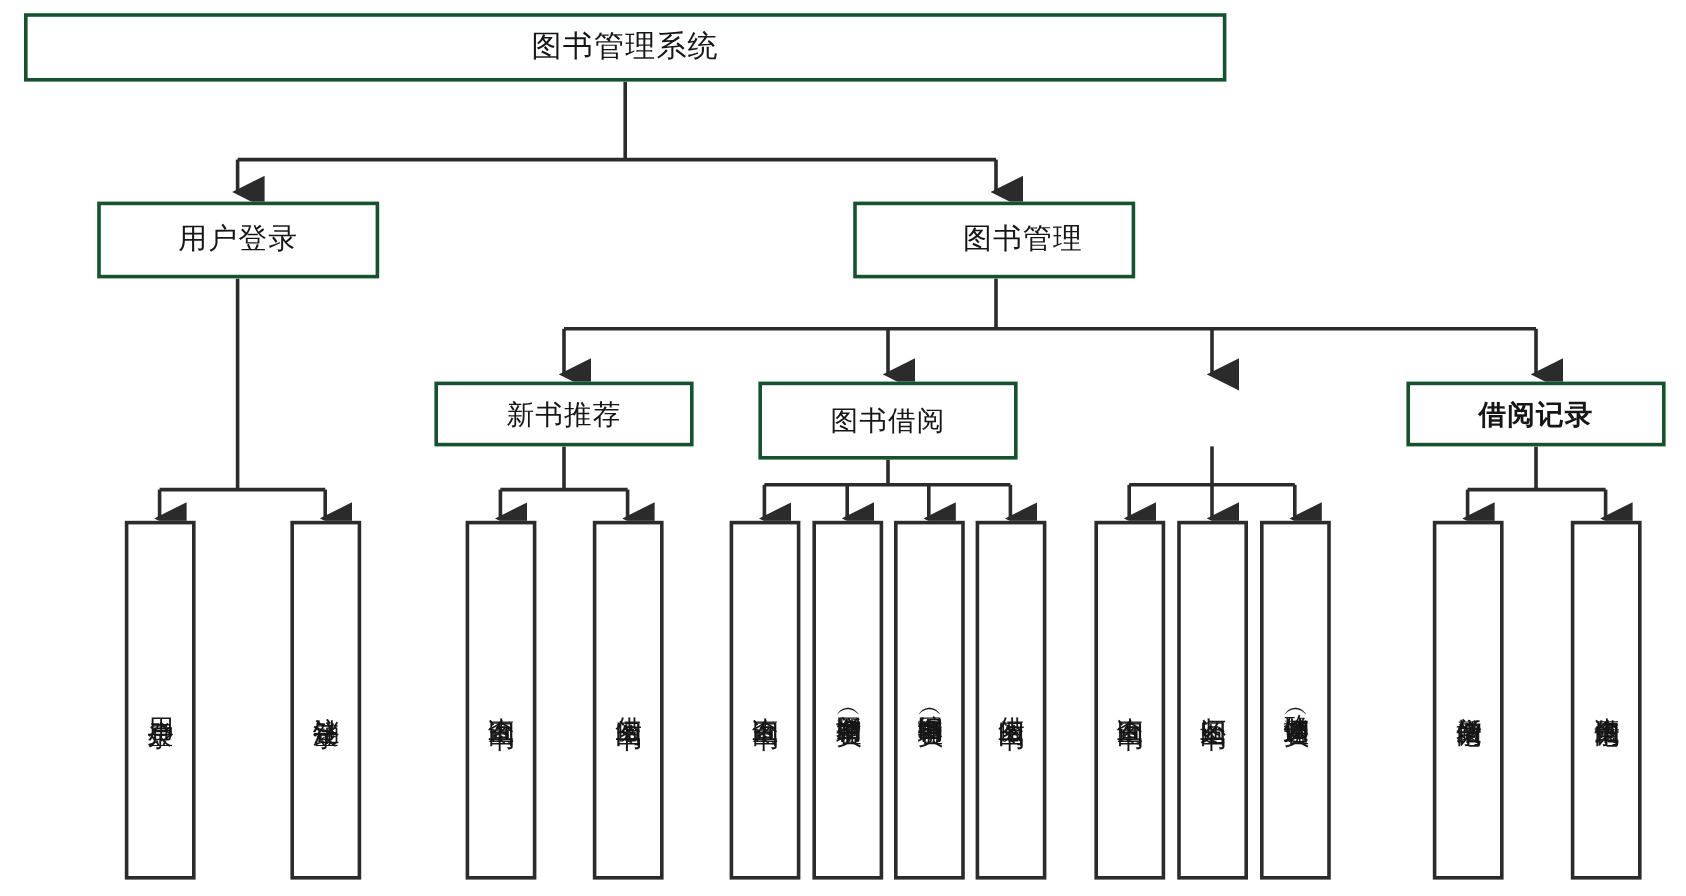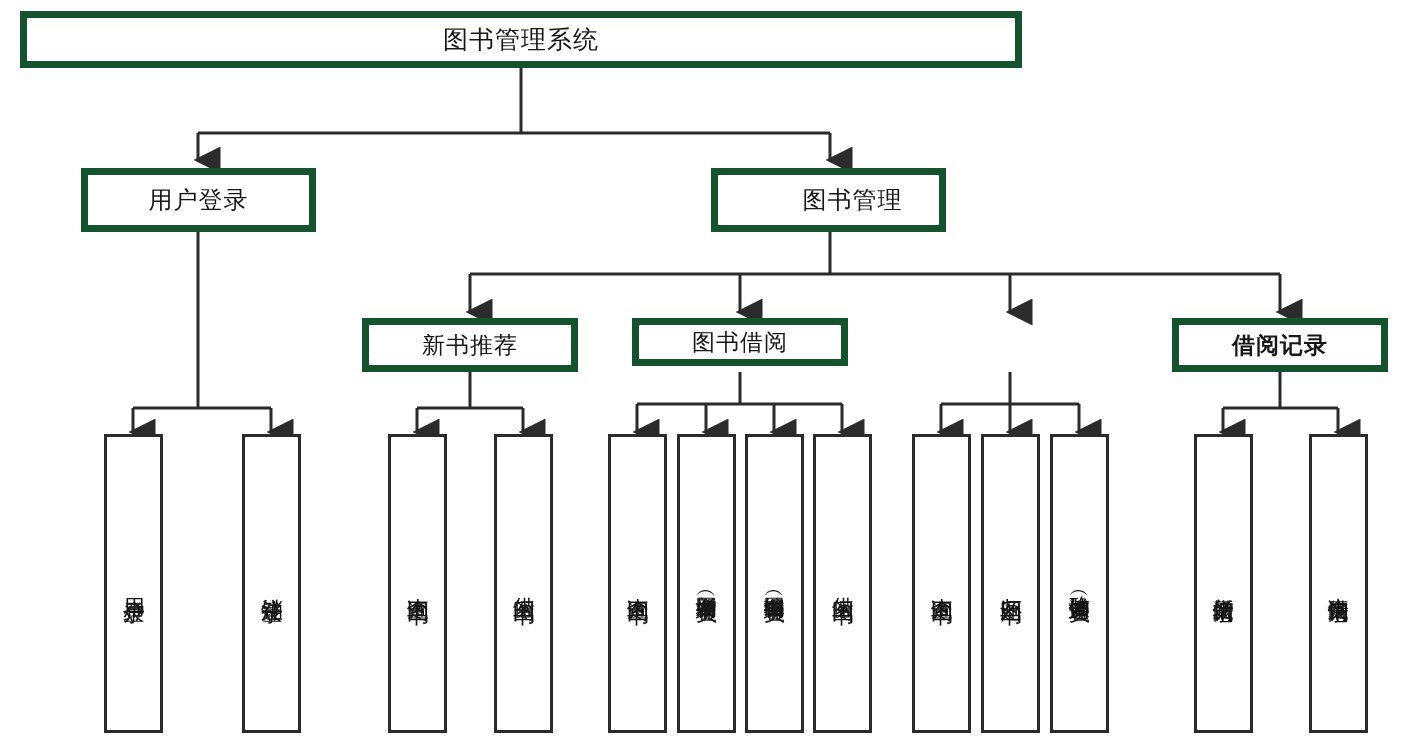--- a/index.html
+++ b/index.html
@@ -24,21 +24,21 @@
     left: 0;
     top: 0;
     width: 1405px;
     height: 747px;
     pointer-events: none;
   }
   .node {
     position: absolute;
     box-sizing: border-box;
     background: #ffffff;
-    border: 7px solid #14532d;
+    border: 3px solid #14532d;
     display: flex;
     align-items: center;
     justify-content: center;
     z-index: 2;
   }
   .node .label {
     font-size: 24px;
     line-height: 1.15;
     letter-spacing: 1px;
     color: #161616;
@@ -143,21 +143,21 @@
   <div class="node branch" style="left:81px; top:168px; width:235px; height:64px;">
     <span class="label">用户登录</span>
   </div>
   <div class="node branch" style="left:711px; top:168px; width:235px; height:64px;padding-left:48px;">
     <span class="label">图书管理</span>
   </div>
 
   <div class="node mid" style="left:362px; top:318px; width:216px; height:54px;">
     <span class="label">新书推荐</span>
   </div>
-  <div class="node mid" style="left:632px; top:318px; width:216px; height:48px;">
+  <div class="node mid" style="left:632px; top:318px; width:216px; height:65px;">
     <span class="label">图书借阅</span>
   </div>
   <div class="node mid" style="left:1172px; top:318px; width:216px; height:54px;font-weight:bold;">
     <span class="label">借阅记录</span>
   </div>
 
   <div class="leaf" style="left:104px; top:434px; width:59px; height:299px;">
     <span class="vlabel">用户登录</span>
   </div>
   <div class="leaf" style="left:242px; top:434px; width:59px; height:299px;">

